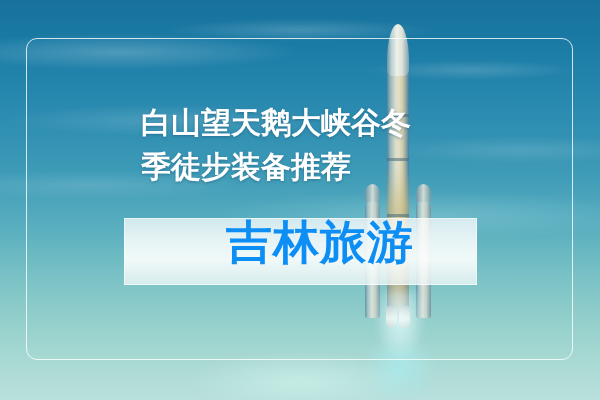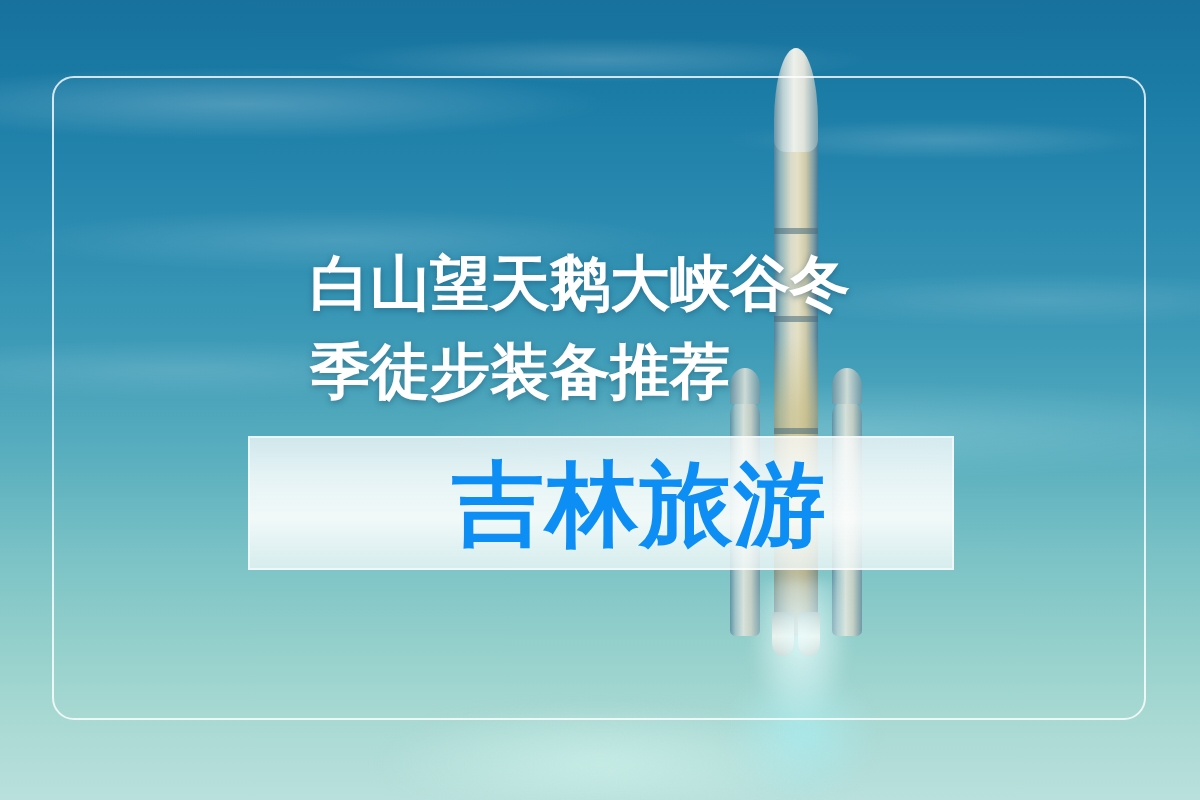--- a/index.html
+++ b/index.html
@@ -183,49 +183,47 @@
     height: 322px;
     border: 1px solid rgba(255,255,255,.80);
     border-radius: 11px;
     box-sizing: border-box;
     pointer-events: none;
   }
 
   
   .headline {
     position: absolute;
-    left: 155px;
+    left: 141px;
     top: 101px;
     width: 300px;
     font-size: 30px;
     font-weight: bold;
     line-height: 44px;
     color: #ffffff;
     letter-spacing: 0px;
     text-shadow: 0 1px 3px rgba(20,70,100,.45);
     white-space: pre-line;
-    margin-top: 20px;
   }
 
   
   .band {
     position: absolute;
     left: 124px;
     top: 218px;
     width: 353px;
     height: 67px;
     background: linear-gradient(to bottom,
       rgba(255,255,255,.72) 0%,
       rgba(248,252,252,.88) 30%,
       rgba(252,254,253,.92) 62%,
       rgba(240,248,248,.78) 100%);
     border: 1px solid rgba(255,255,255,.55);
     box-sizing: border-box;
     display: flex;
-    align-items: center;
     justify-content: center;
     padding-left: 39px;
   }
   .brand {
     font-size: 46px;
     font-weight: bold;
     color: #0d8ef5;
     letter-spacing: 1px;
     line-height: 1;
   }

